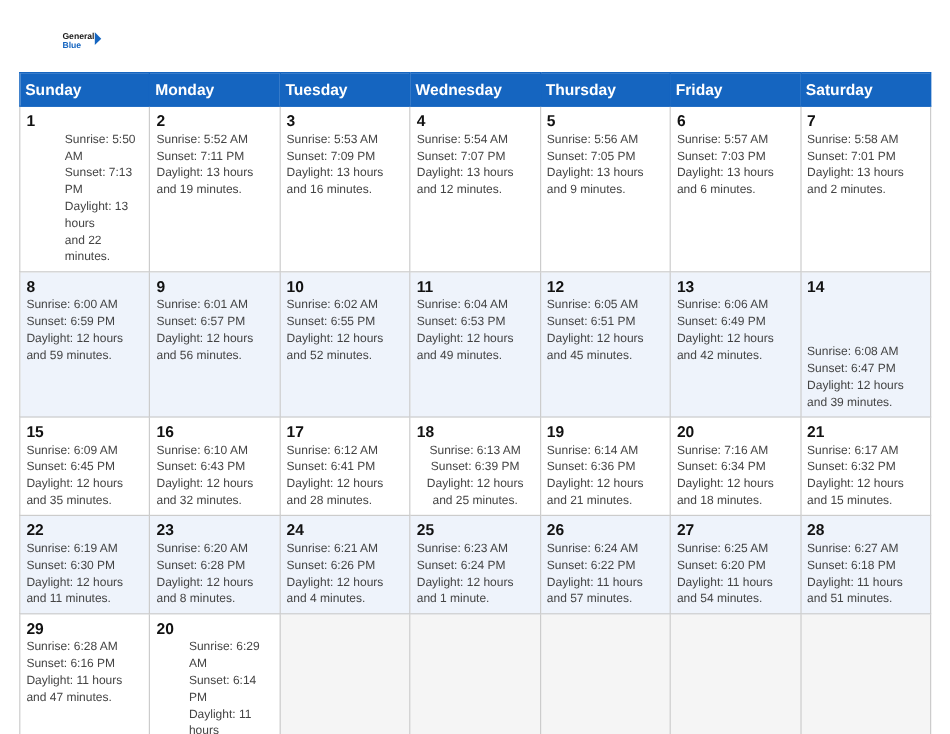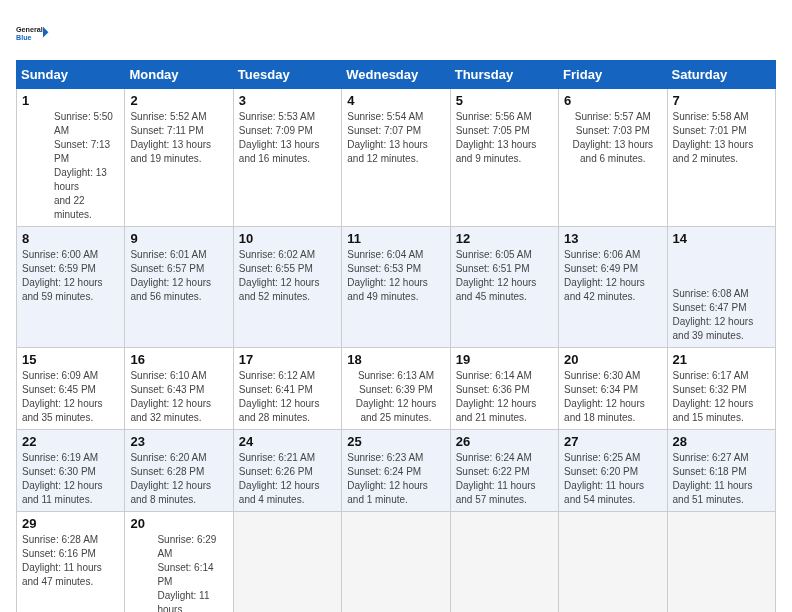--- a/index.html
+++ b/index.html
@@ -13,20 +13,21 @@
     .header {
       display: flex;
       align-items: flex-start;
       justify-content: space-between;
       margin-bottom: 8px;
     }
     .logo {
       display: flex;
       align-items: center;
       gap: 4px;
+      margin-left: 36px;
     }
     .logo-icon {
       width: 36px;
       height: 36px;
     }
     .title-block {
       text-align: right;
     }
     .month-title {
       font-size: 36px;
@@ -142,21 +143,21 @@
         </td>
         <td>
           <span class="day-number">5</span>
           <div class="cell-text" style="white-space: pre-line;">Sunrise: 5:56 AM
 Sunset: 7:05 PM
 Daylight: 13 hours
 and 9 minutes.</div>
         </td>
         <td>
           <span class="day-number">6</span>
-          <div class="cell-text" style="white-space: pre-line; text-align: center;">Sunrise: 5:57 AM
+          <div class="cell-text" style="white-space: pre-line;">Sunrise: 5:57 AM
 Sunset: 7:03 PM
 Daylight: 13 hours
 and 6 minutes.</div>
         </td>
         <td>
           <span class="day-number">7</span>
           <div class="cell-text" style="white-space: pre-line;">Sunrise: 5:58 AM
 Sunset: 7:01 PM
 Daylight: 13 hours
 and 2 minutes.</div>
@@ -244,21 +245,21 @@
         </td>
         <td>
           <span class="day-number">19</span>
           <div class="cell-text" style="white-space: pre-line;">Sunrise: 6:14 AM
 Sunset: 6:36 PM
 Daylight: 12 hours
 and 21 minutes.</div>
         </td>
         <td>
           <span class="day-number">20</span>
-          <div class="cell-text" style="white-space: pre-line;">Sunrise: 6:30 AM
+          <div class="cell-text" style="white-space: pre-line;">Sunrise: 7:16 AM
 Sunset: 6:34 PM
 Daylight: 12 hours
 and 18 minutes.</div>
         </td>
         <td>
           <span class="day-number">21</span>
           <div class="cell-text" style="white-space: pre-line;">Sunrise: 6:17 AM
 Sunset: 6:32 PM
 Daylight: 12 hours
 and 15 minutes.</div>

